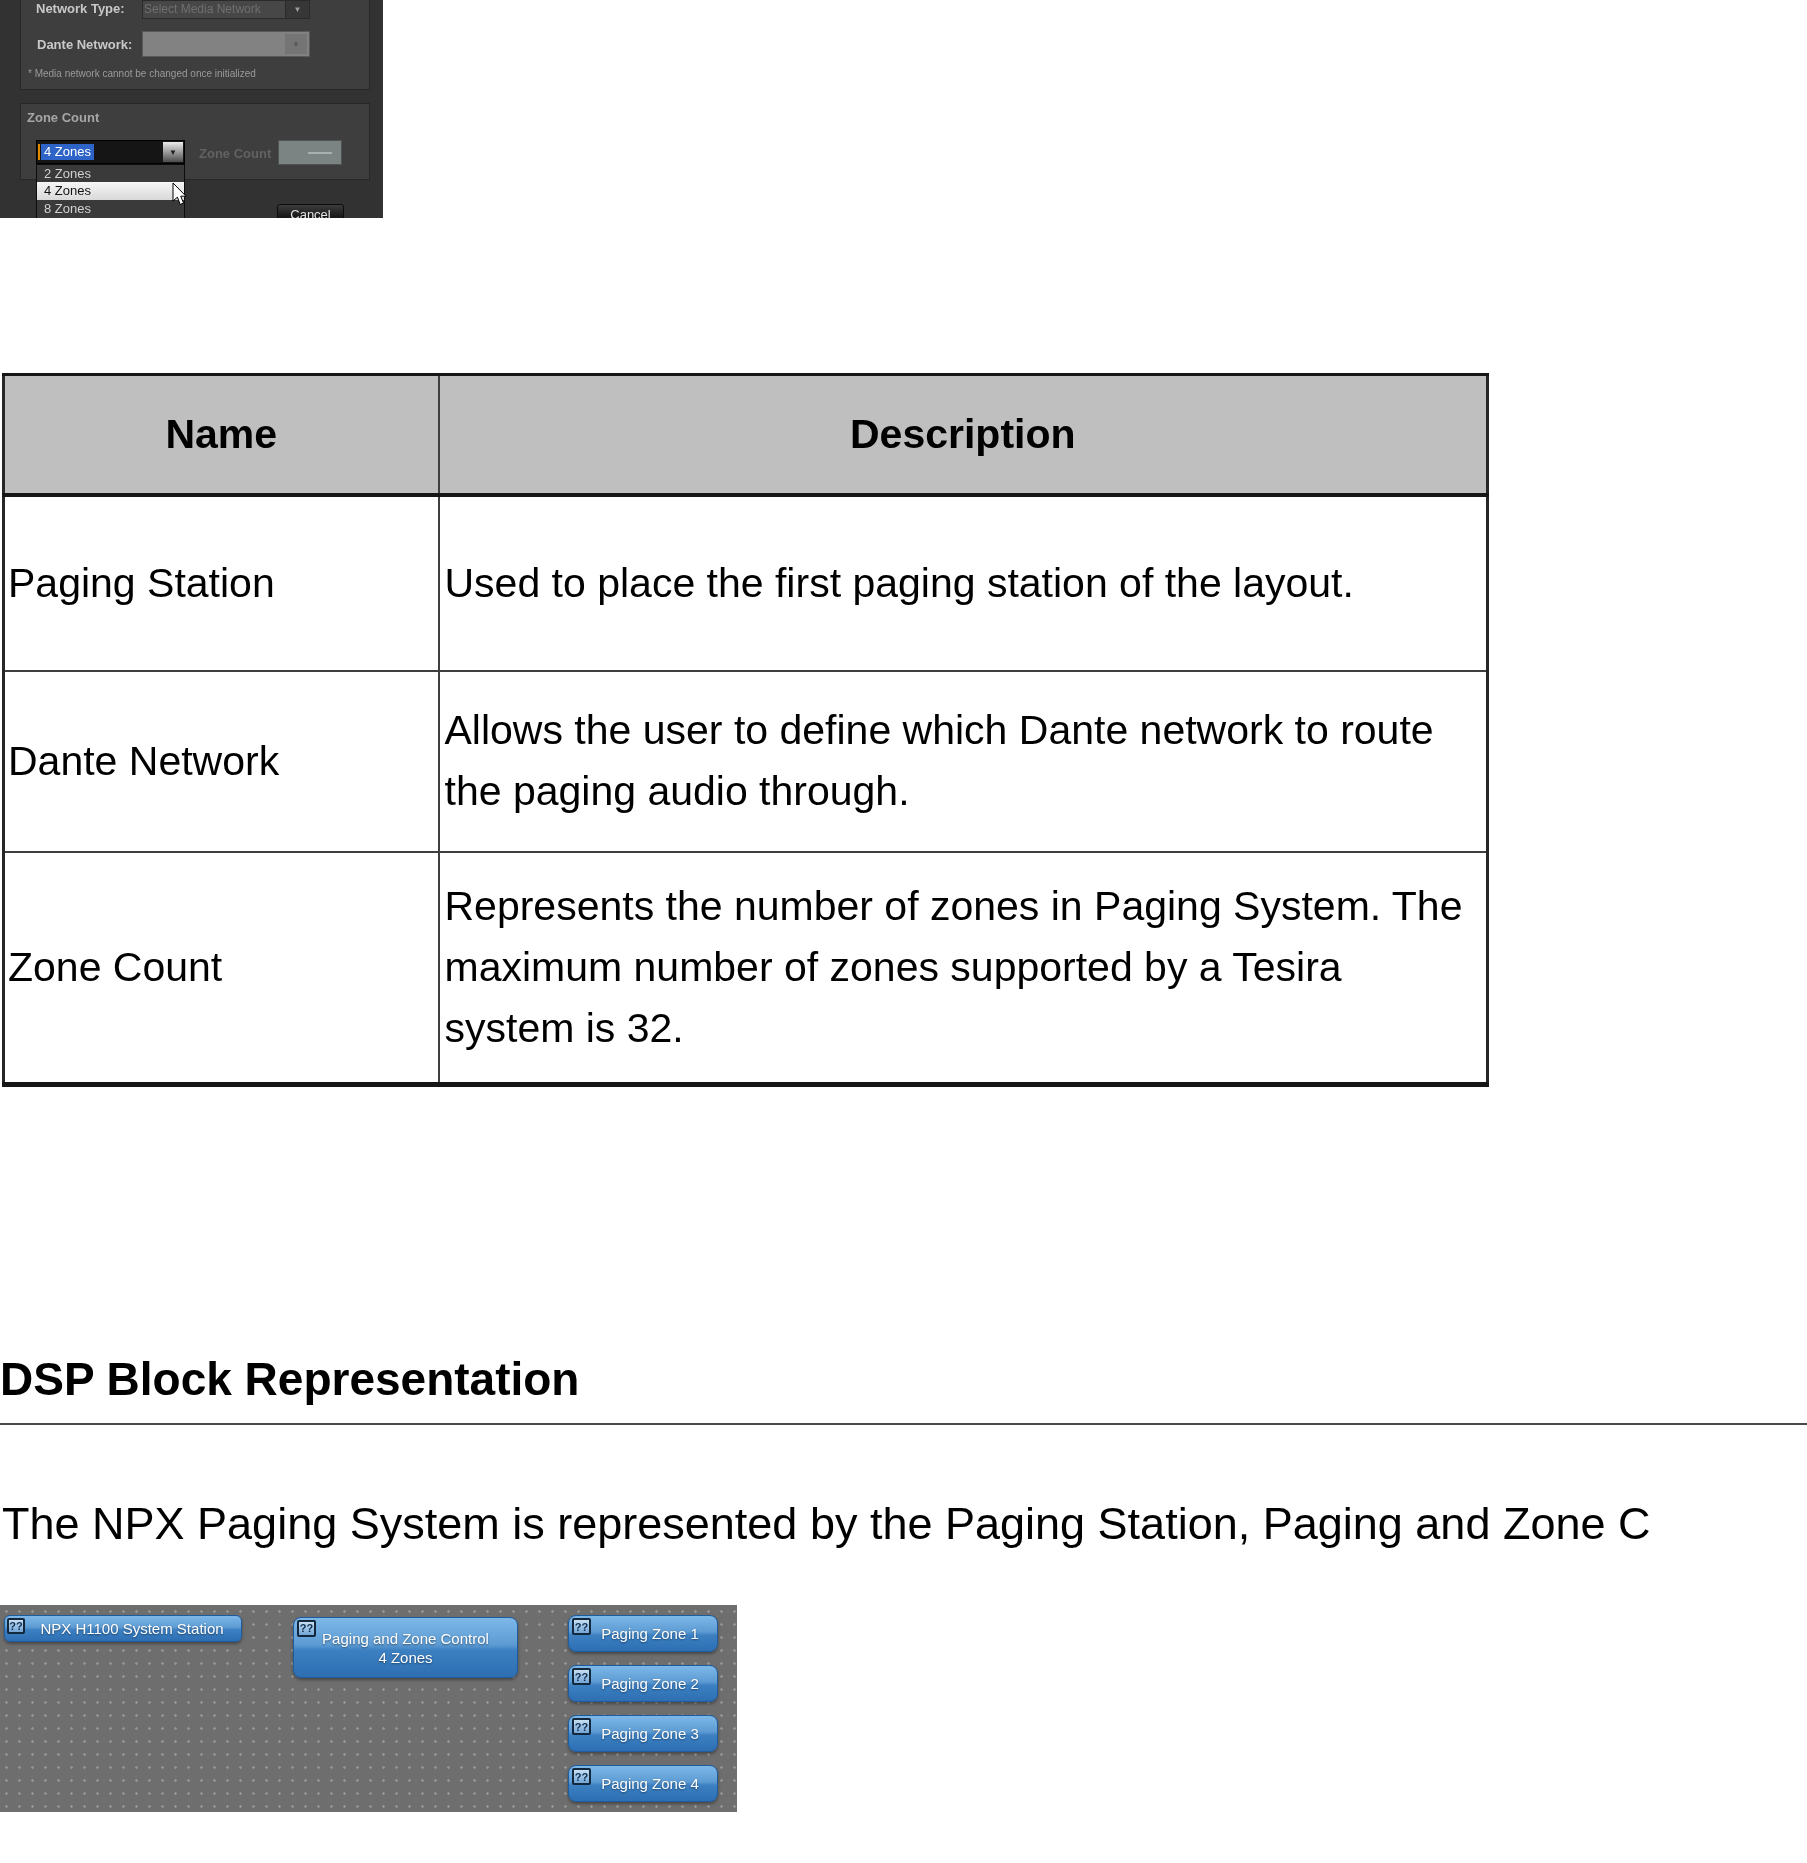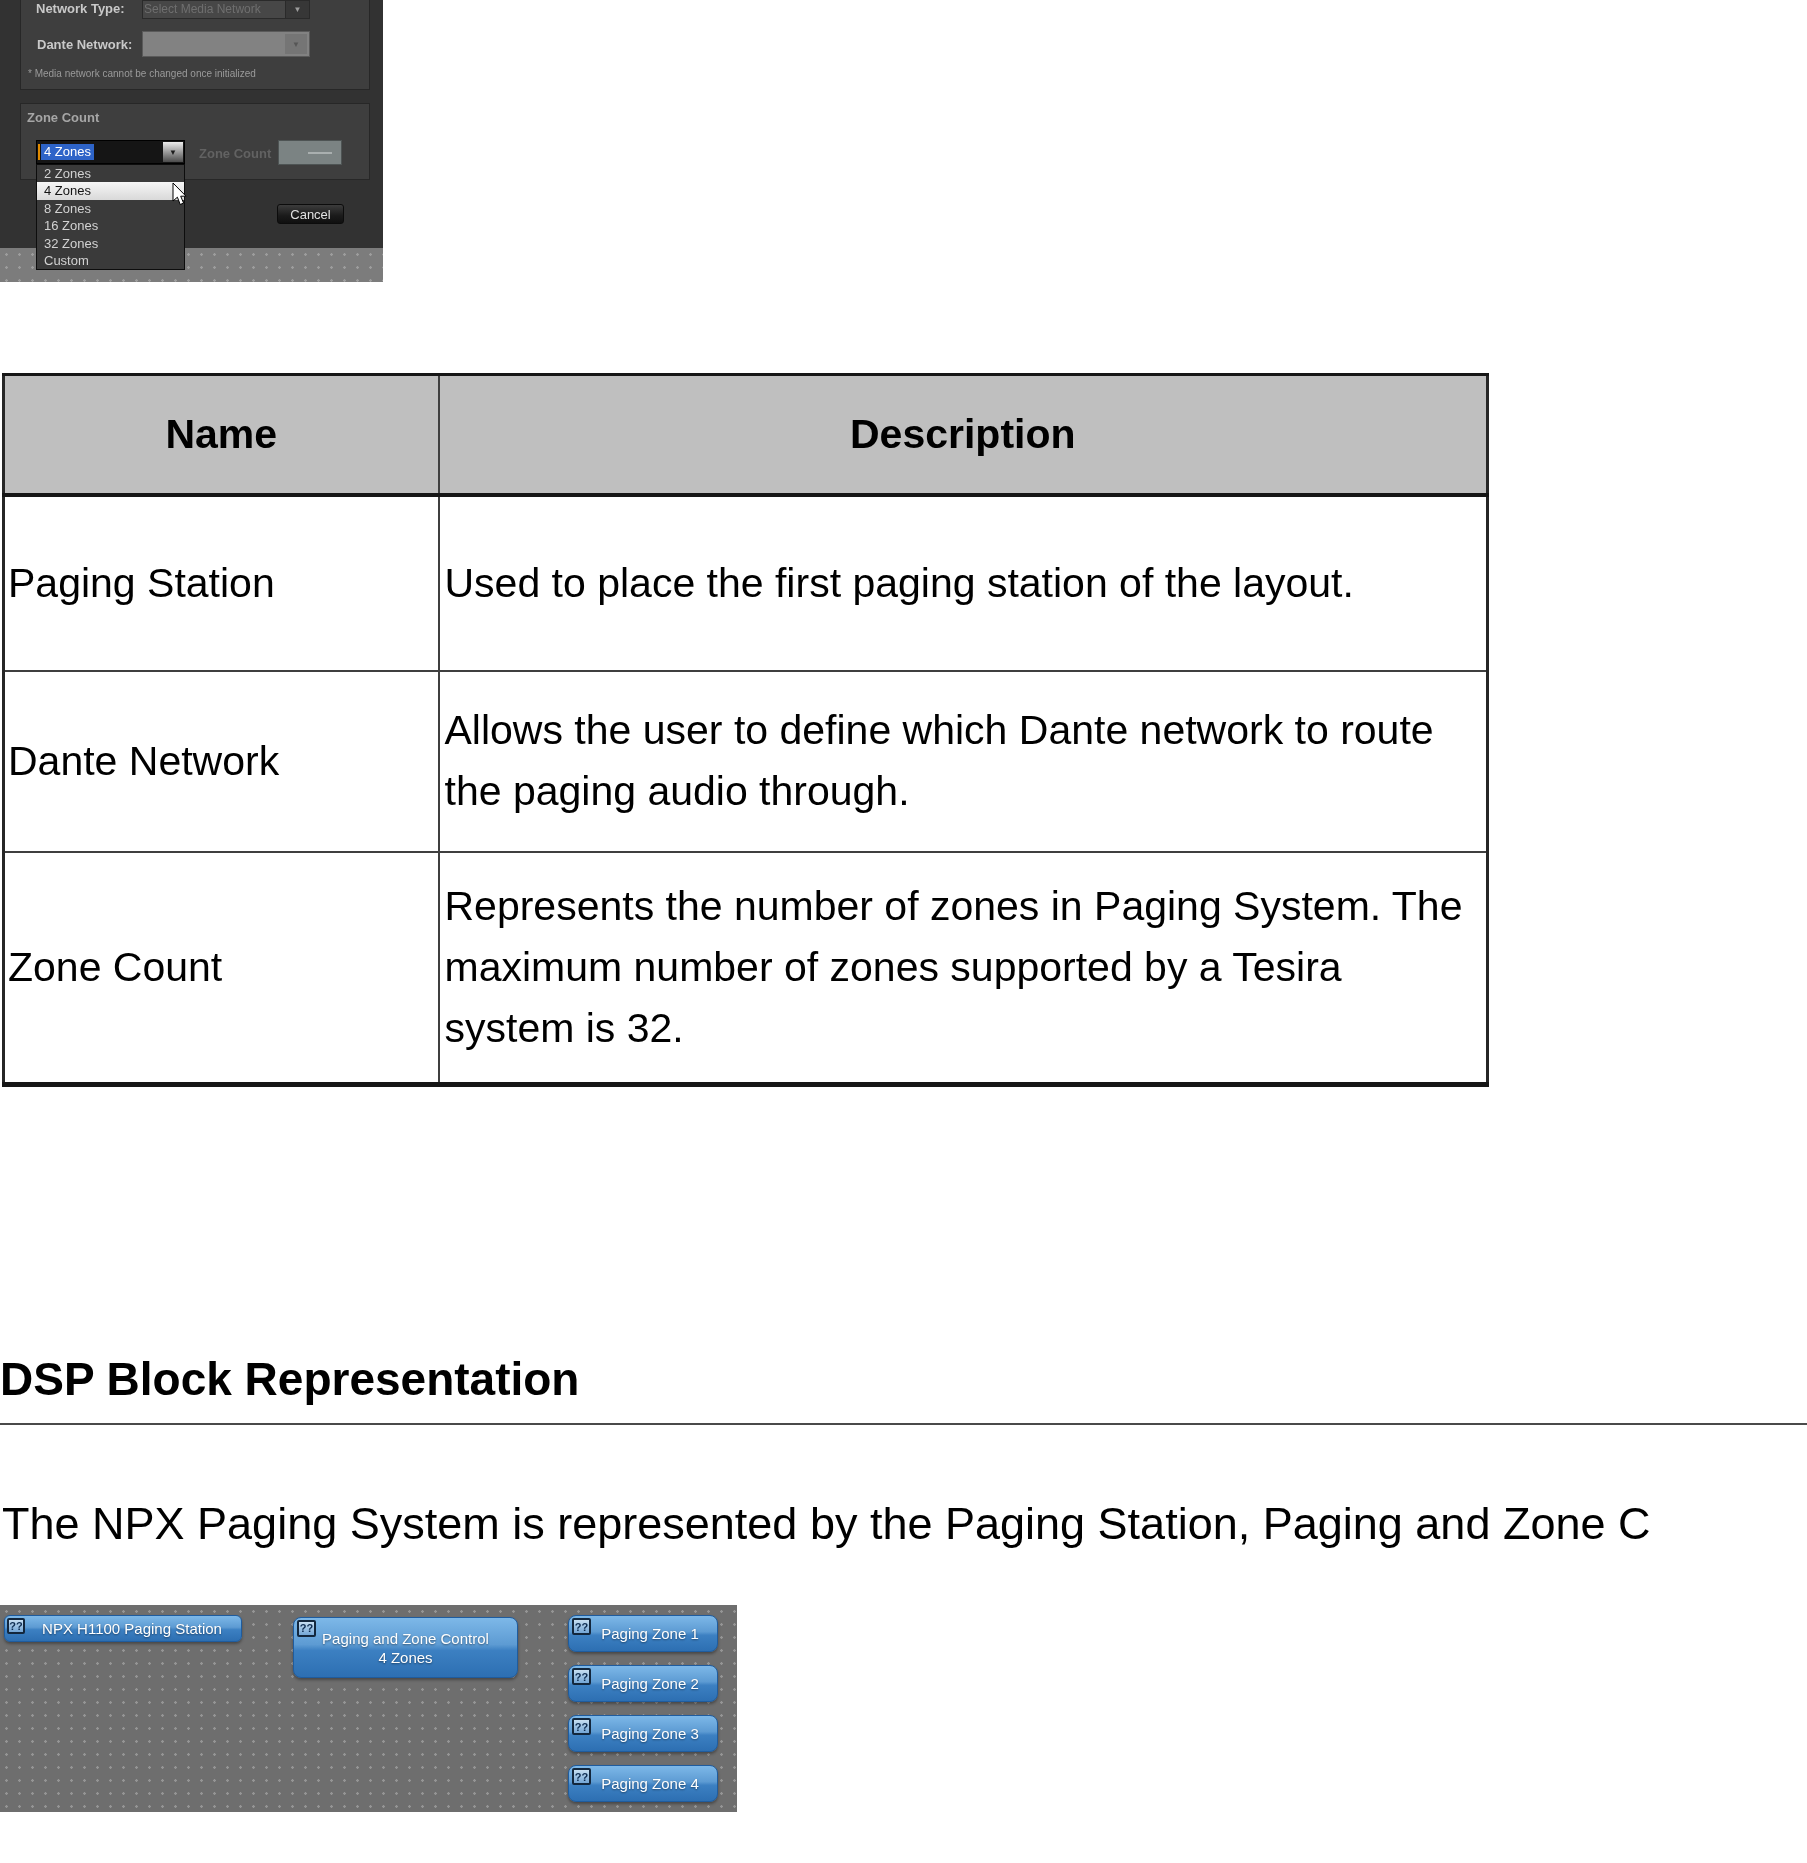--- a/index.html
+++ b/index.html
@@ -3,21 +3,21 @@
 <meta charset="utf-8">
 <style>
   * { margin:0; padding:0; box-sizing:border-box; }
   html,body { background:#ffffff; }
   .page {
     position:relative; width:1807px; height:1863px; overflow:hidden;
     background:#ffffff; font-family:"Liberation Sans", sans-serif;
   }
 
   
-  .dialog-shot { position:absolute; left:0; top:0; width:383px; height:282px; background:#323232; overflow:hidden; }
+  .dialog-shot { position:absolute; left:0; top:0; width:383px; height:218px; background:#323232; overflow:hidden; }
   .grp { position:absolute; left:20px; width:350px; background:#3e3e3e; border:1px solid #272727; }
   .grp-media { top:-12px; height:102px; }
   .grp-zone  { top:103px; height:77px; }
   .dlg-label { position:absolute; font-size:13px; font-weight:700; color:#c9c9c9; }
   .combo { position:absolute; font-size:12px; }
   .combo-disabled-dark { left:142px; top:0; width:168px; height:19px; background:#474747; border:1px solid #2a2a2a; color:#6f6f6f; line-height:17px; padding-left:1px; }
   .combo-disabled-dark .arrow-btn { position:absolute; right:0; top:0; width:24px; height:100%; background:#373737; border-left:1px solid #2a2a2a; display:flex; align-items:center; justify-content:center; color:#9d9d9d; font-size:8px; }
   .combo-disabled-gray { left:142px; top:31px; width:168px; height:26px; background:#828282; border:1px solid #5a5a5a; }
   .combo-disabled-gray .arrow-btn { position:absolute; right:2px; top:2px; width:22px; height:20px; background:#757575; display:flex; align-items:center; justify-content:center; color:#565656; font-size:8px; }
   .dlg-note { position:absolute; left:28px; top:68px; font-size:10px; color:#9a9a9a; }
@@ -163,21 +163,21 @@
     </tbody>
   </table>
 
   <div class="section-heading">DSP Block Representation</div>
   <div class="paragraph">The NPX Paging System is represented by the Paging Station, Paging and Zone C</div>
 
   <div class="dsp-canvas">
 
     <div class="block block-station">
       <span class="badge">??</span>
-      <span>NPX H1100 Paging Station</span>
+      <span>NPX H1100 System Station</span>
     </div>
 
     <div class="block block-control">
       <span class="badge">??</span>
       <span>Paging and Zone Control</span>
       <span>4 Zones</span>
     </div>
 
     <div class="block block-zone zone-1">
       <span class="nub nub-left"></span>

